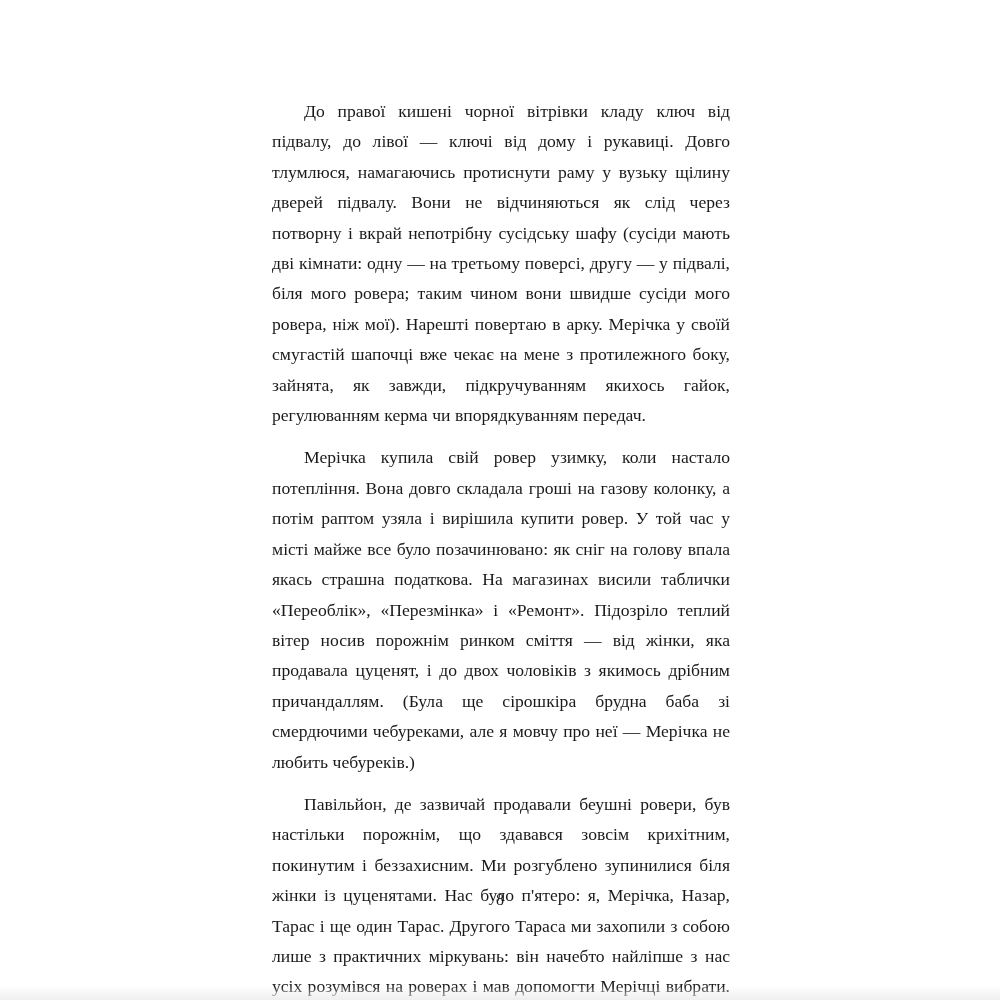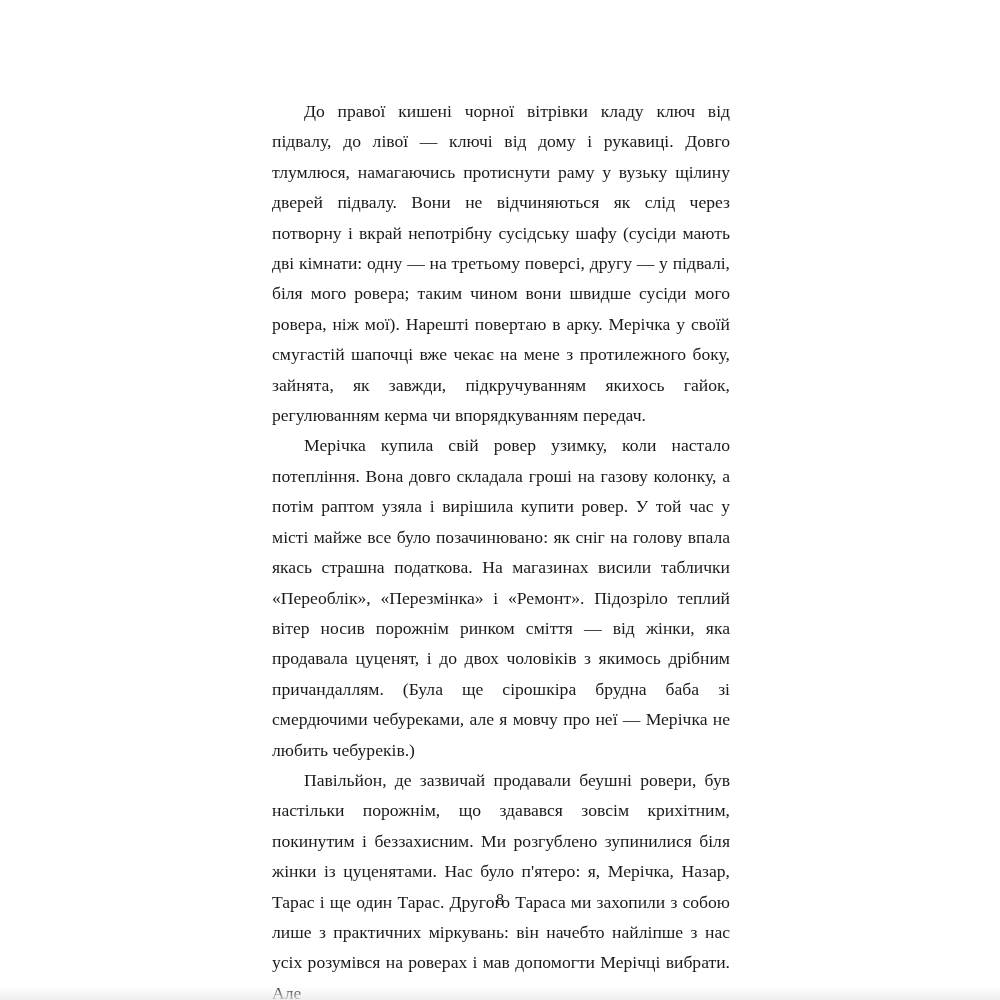--- a/index.html
+++ b/index.html
@@ -33,21 +33,21 @@
   .para {
     margin: 0;
     font-size: 17.6px;
     line-height: 30.4px;
     text-align: justify;
     text-indent: 32px;
     hyphens: manual;
     word-spacing: 0.2px;
   }
   .para + .para {
-    margin-top: 0;
+    margin-top: 12px;
   }
   .folio {
     position: absolute;
     top: 890px;
     left: 0;
     width: 1000px;
     text-align: center;
     font-size: 16px;
     line-height: 20px;
     color: #1a1a1a;

